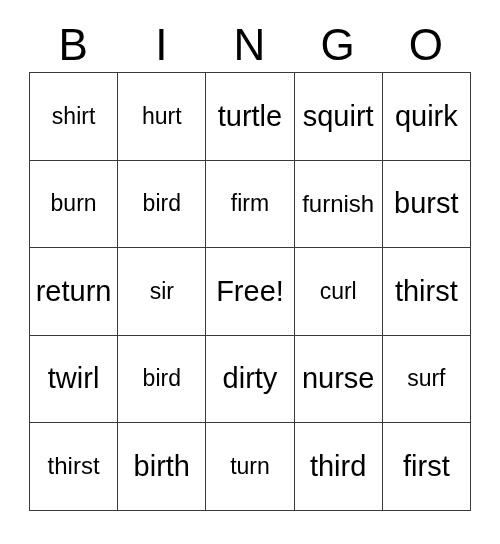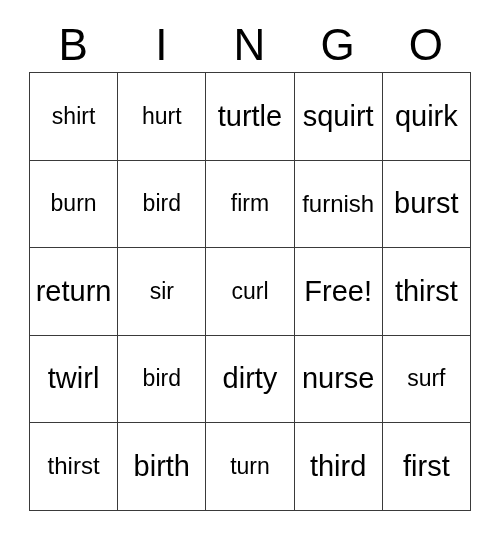--- a/index.html
+++ b/index.html
@@ -120,24 +120,24 @@
         </div>
       </div>
       <div class="grid-row">
         <div class="cell">
           <span class="cell-text sz-sm">return</span>
         </div>
         <div class="cell">
           <span class="cell-text sz-lg">sir</span>
         </div>
         <div class="cell">
-          <span class="cell-text sz-lg">curl</span>
+          <span class="cell-text sz-md">Free!</span>
         </div>
         <div class="cell">
-          <span class="cell-text sz-md">Free!</span>
+          <span class="cell-text sz-lg">curl</span>
         </div>
         <div class="cell">
           <span class="cell-text sz-md">thirst</span>
         </div>
       </div>
       <div class="grid-row">
         <div class="cell">
           <span class="cell-text sz-md">twirl</span>
         </div>
         <div class="cell">

